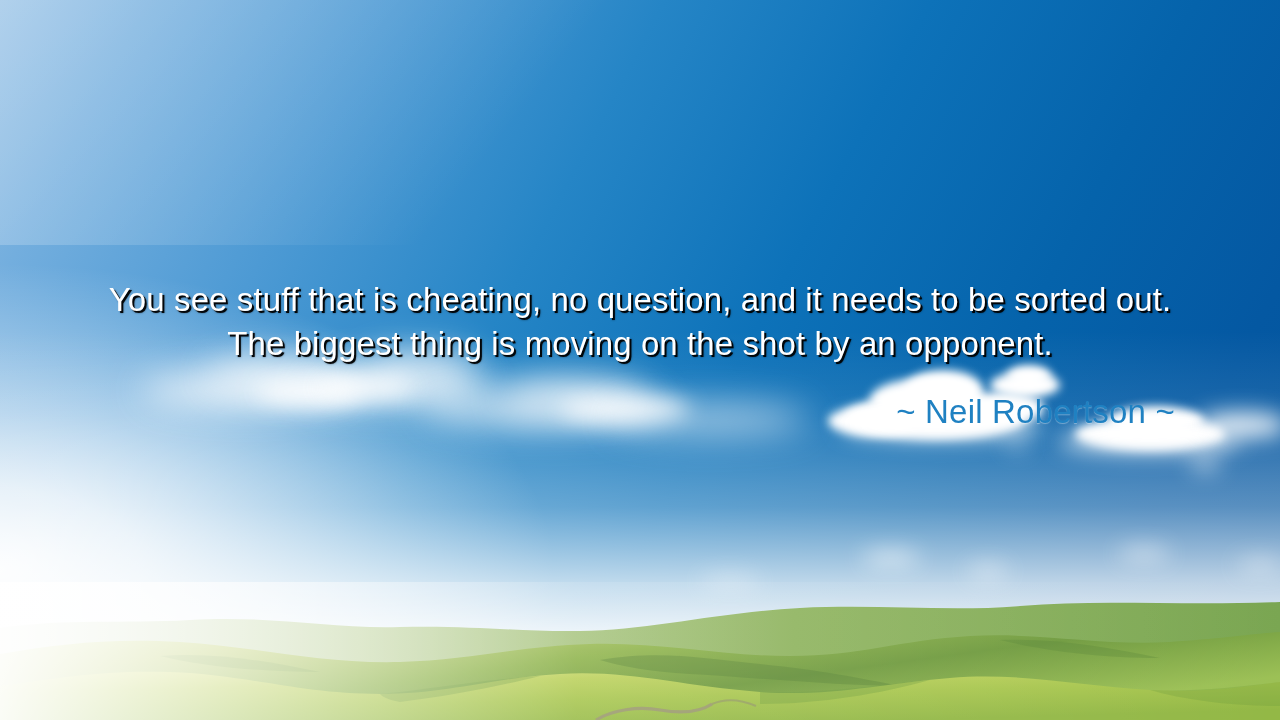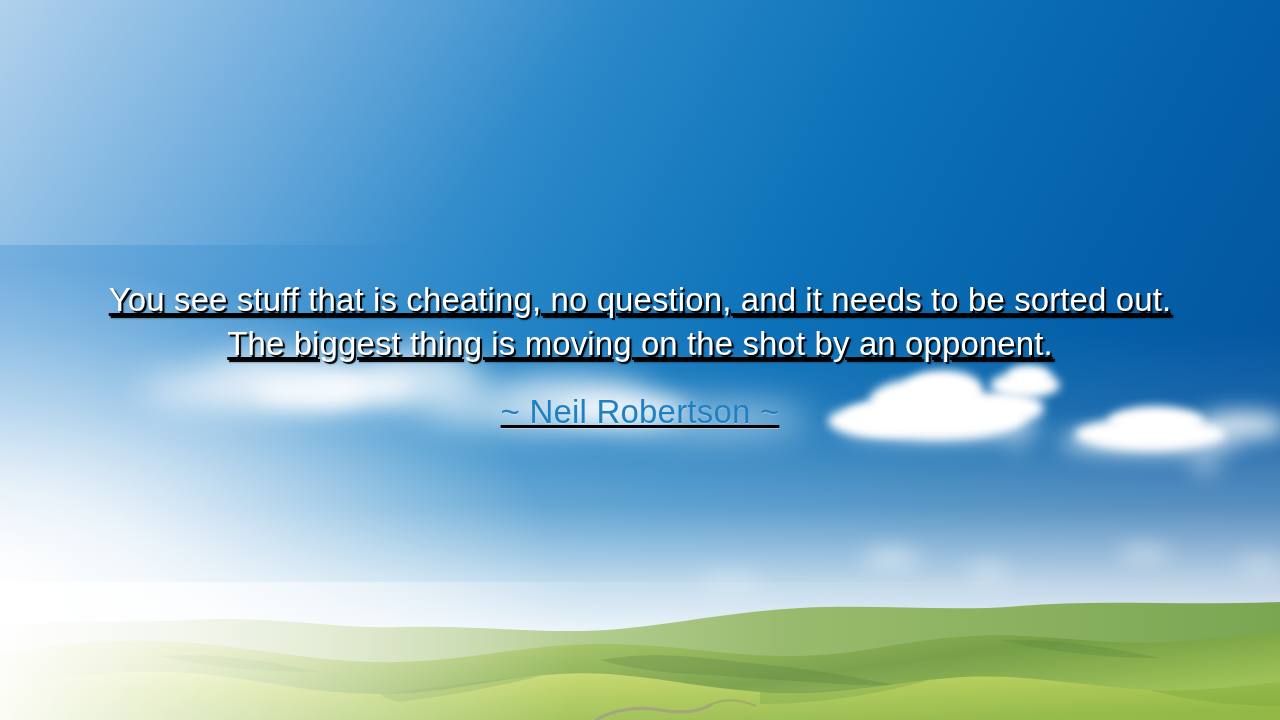--- a/index.html
+++ b/index.html
@@ -71,21 +71,20 @@
     position:absolute; left:0; right:0; bottom:0; height:138px;
     overflow:hidden;
   }
   .land svg{ display:block; width:100%; height:100%; }
 
   
   .content{
     position:absolute; left:0; right:0; top:0;
     padding-top:278px;
     text-align:center;
-    text-decoration:underline;
   }
   .quote-text{
     margin:0 auto;
     width:1070px;
     font-size:33px;
     line-height:44px;
     font-weight:400;
     color:#ffffff;
     letter-spacing:.1px;
     text-shadow:
@@ -94,20 +93,21 @@
   }
   .author{
     margin:26px auto 0;
     width:1070px;
     font-size:33px;
     line-height:40px;
     color:#1f81c2;
     font-weight:400;
     letter-spacing:.2px;
     text-shadow:0 1px 1px rgba(255,255,255,.35);
+    text-align:right;
   }
 </style>
 </head>
 <body>
 
 <div class="quote-card">
 
   <div class="sky"></div>
   <div class="sky-sheen"></div>
   <div class="sky-haze-left"></div>

